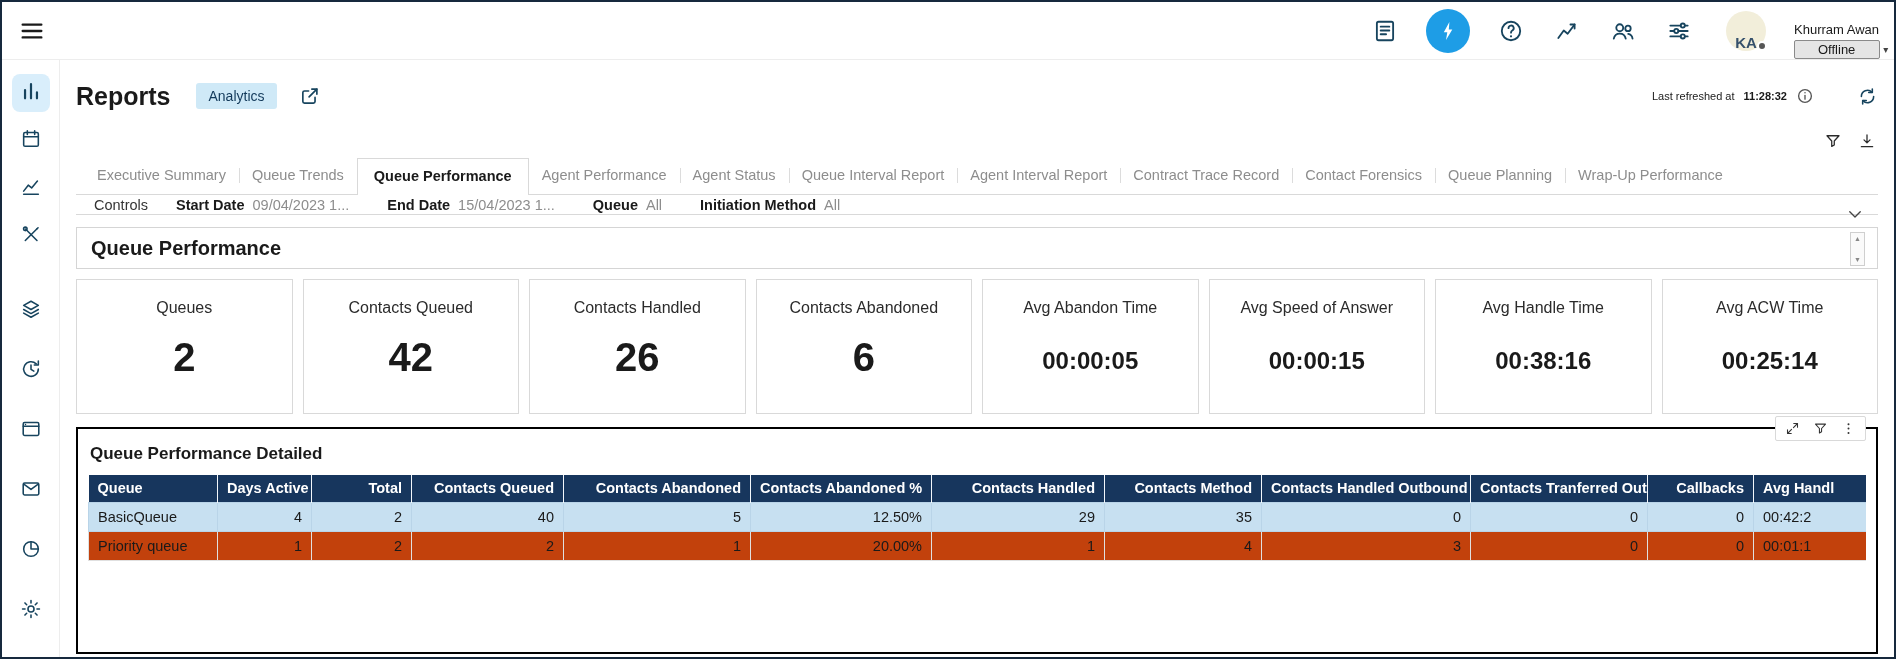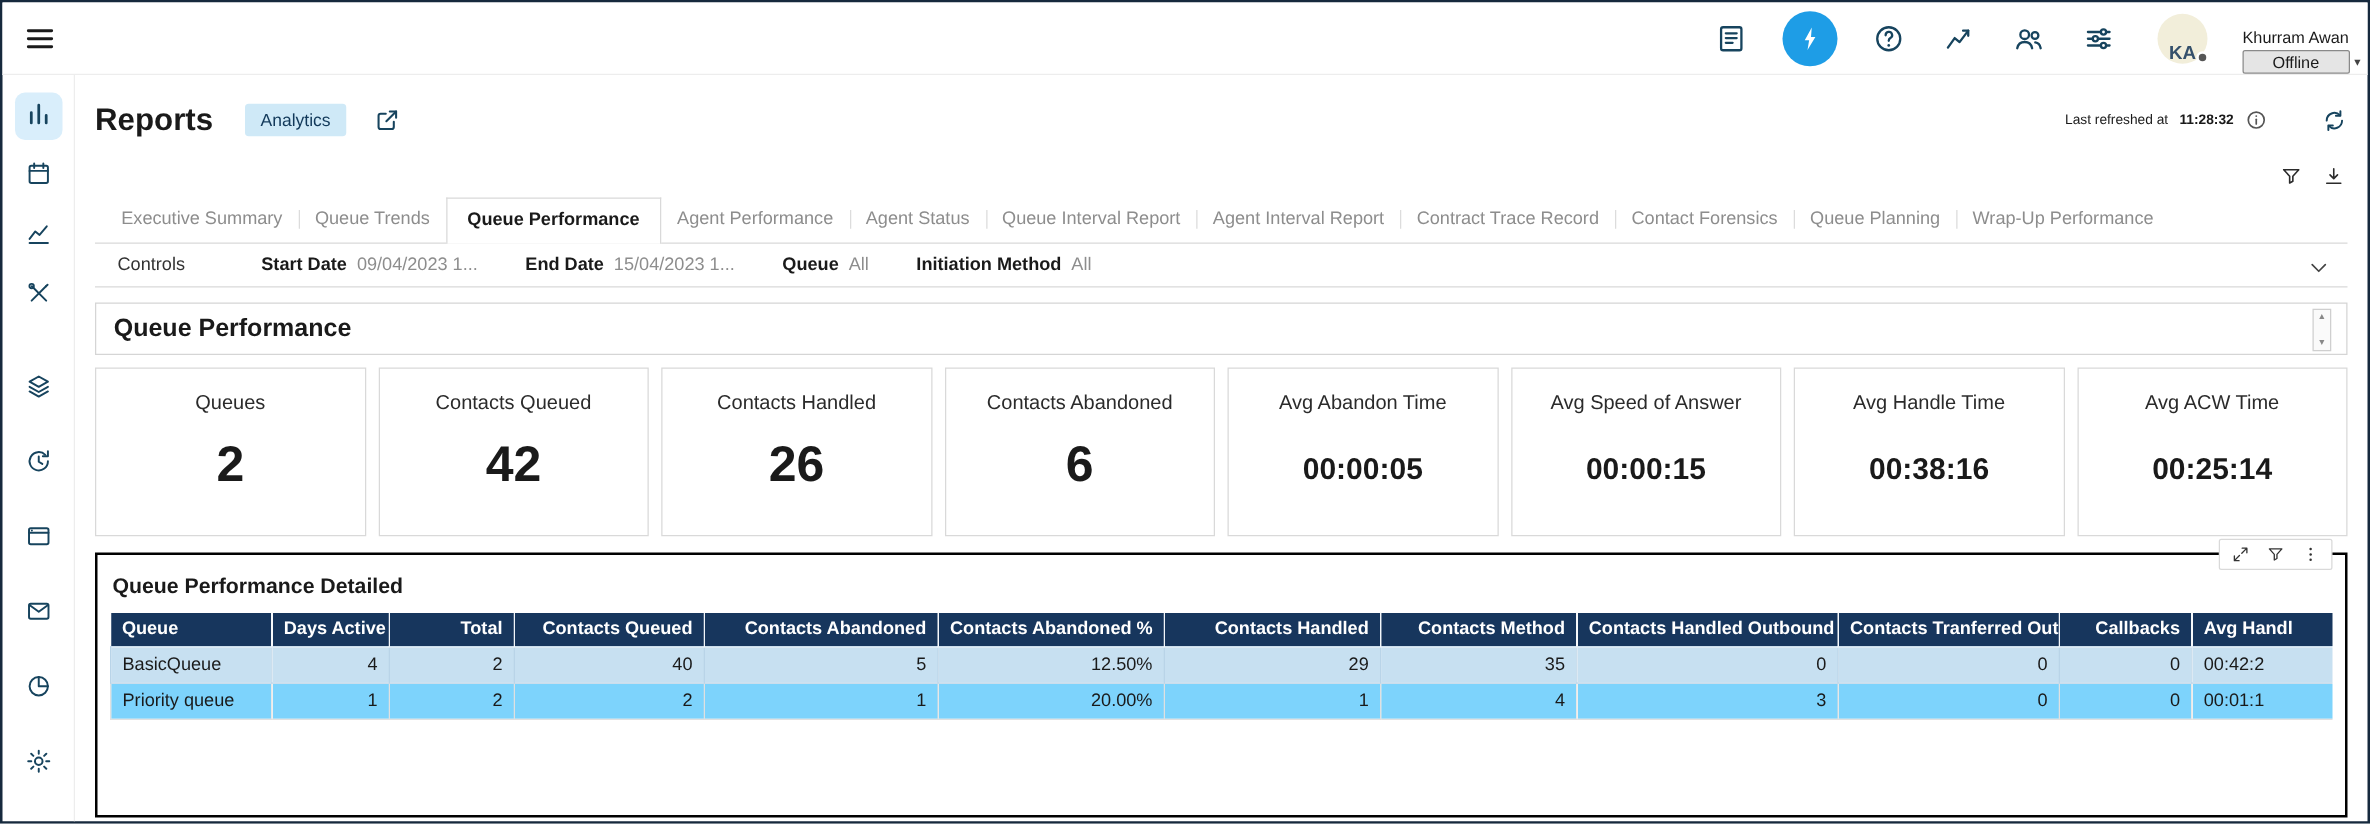--- a/index.html
+++ b/index.html
@@ -64,23 +64,23 @@
 
   
   .tabs { display:flex; margin-top:6px; padding-left:8px; position:relative; z-index:2; }
   .tab { font-size:14.5px; color:#8d8d8d; padding:9px 13px 10px; cursor:pointer; position:relative; white-space:nowrap; }
   .tab + .tab::before { content:""; position:absolute; left:0; top:10px; height:15px; width:1px; background:#dcdcdc; }
   .tab.active { color:#1a1a1a; font-weight:bold; background:#fff; border:1px solid #d9d9d9;
                 border-bottom:none; margin-bottom:-1px; padding:9px 16px 11px; }
   .tab.active::before, .tab.active + .tab::before { display:none; }
 
   
-  .controls { border-top:1px solid #d9d9d9; border-bottom:1px solid #d9d9d9; height:36px;
+  .controls { border-top:1px solid #d9d9d9; border-bottom:1px solid #d9d9d9; height:21px;
               display:flex; align-items:center; padding:0 40px 0 18px; position:relative; z-index:1;
-              font-size:14.5px;gap:33px; }
+              font-size:14.5px; }
   .controls-label { color:#333; margin-right:28px; }
   .ctl-fields { display:flex; align-items:center; gap:38px; }
   .ctl-field { display:flex; align-items:center; gap:8px; cursor:pointer; white-space:nowrap; }
   .ctl-label { font-weight:bold; color:#1a1a1a; }
   .ctl-value { color:#8d8d8d; }
   .controls .chev { position:absolute; right:14px; top:10px; width:18px; height:18px; color:#444; cursor:pointer; }
   .controls .chev svg { width:18px; height:18px; }
 
   
   .section-bar { margin-top:12px; border:1px solid #d5d5d5; height:42px; display:flex;
@@ -106,21 +106,21 @@
                  border-radius:2px; padding:4px 9px; display:flex; gap:13px; align-items:center; color:#333; }
   .panel-tools .sm-icon { width:15px; height:15px; color:#333; }
   .panel-tools .sm-icon svg { width:15px; height:15px; }
   .panel-title { font-size:17px; font-weight:bold; margin:2px 0 11px 2px; }
   .table-clip { overflow:hidden; width:100%; }
   table { border-collapse:collapse; table-layout:fixed; width:1830px; font-size:14.5px; }
   thead th { background:var(--thead); color:#fff; font-weight:bold; padding:4px 9px; height:27px;
              border-right:1px solid #f2f6fa; text-align:right; white-space:nowrap; overflow:hidden; cursor:pointer; }
   thead th:first-child { text-align:left; }
   tbody td { padding:4px 9px; height:29px; border:1px solid #e0e0e0; text-align:right;
-             white-space:nowrap; overflow:hidden; background:#7dd3fc; }
+             white-space:nowrap; overflow:hidden; background:#c2410c; }
   tbody td:first-child { text-align:left; }
   tbody tr.sel td { background:var(--rowsel); border-color:#b9d4e8; }
   th:last-child, td:last-child { text-align:left; }
 </style>
 </head>
 <body>
 
 <div class="frame">
 
   <div class="topbar">

